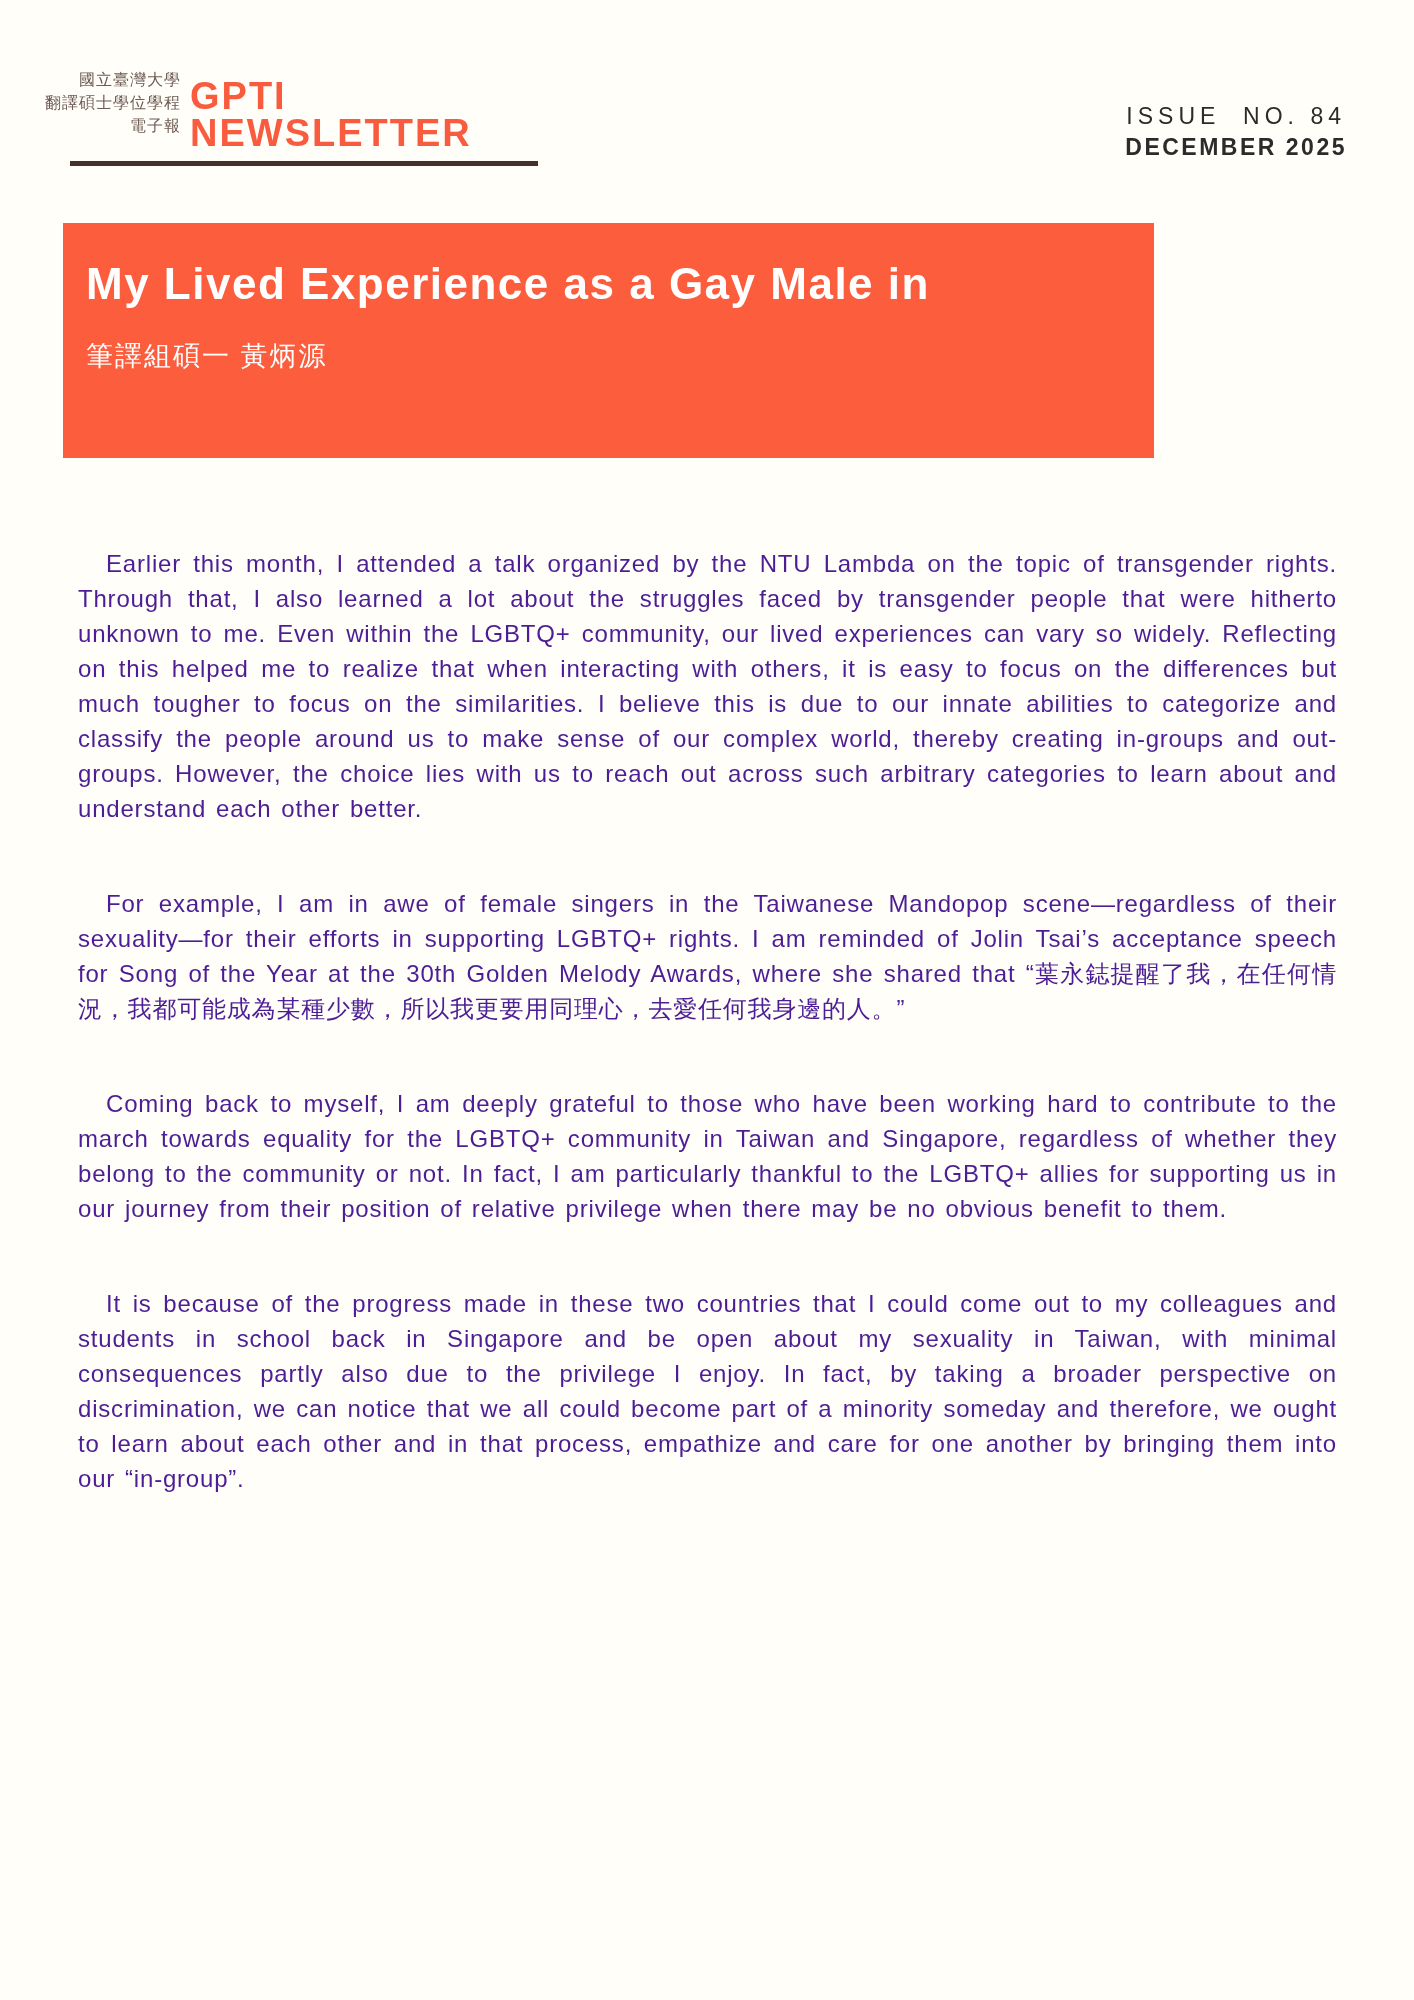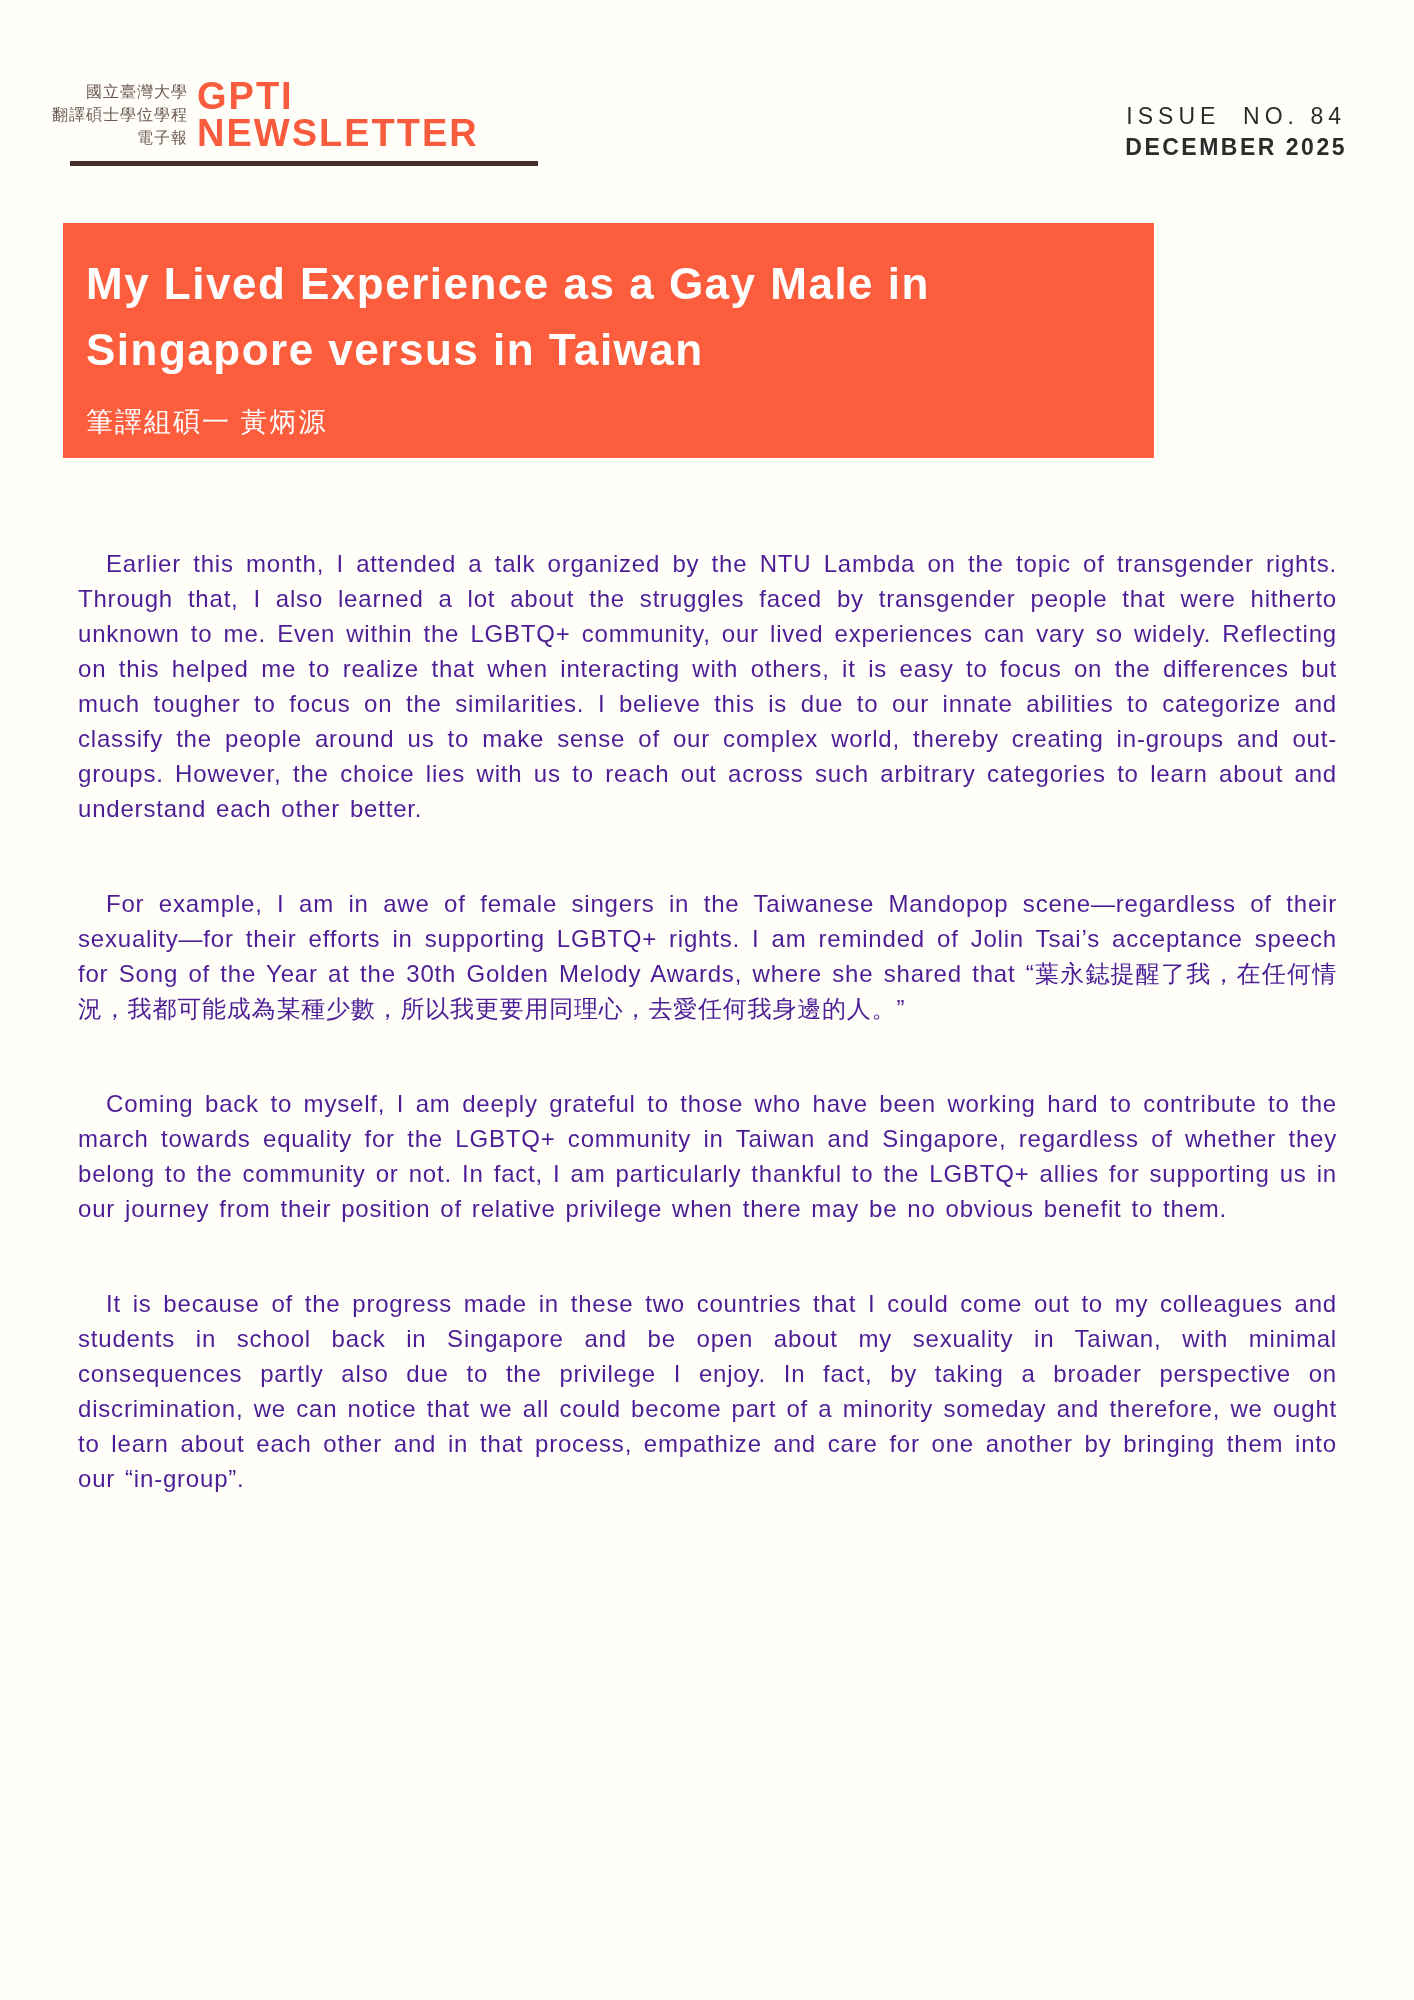--- a/index.html
+++ b/index.html
@@ -11,24 +11,24 @@
     margin: 0 auto;
     background: #FFFEF8;
     overflow: hidden;
     font-family: "Liberation Sans", sans-serif;
     color: #1F1F1F;
   }
 
   
   .logo-row {
     position: absolute;
-    left: 52px;
+    left: 45px;
     top: 56px;
     display: flex;
-    align-items: flex-end;
+    align-items: center;
   }
   .logo-org {
     text-align: right;
     font-size: 16px;
     line-height: 23px;
     letter-spacing: 1px;
     color: #6D5A52;
     padding-bottom: 3px;
     margin-right: 9px;
     white-space: nowrap;
@@ -133,21 +133,20 @@
   <div class="logo-rule"></div>
 
   <div class="issue-block">
     <div class="issue-number">ISSUE  NO. 84</div>
     <div class="issue-date">DECEMBER 2025</div>
   </div>
 
   <section class="banner">
     <h1>
       <span>My Lived Experience as a Gay Male in</span>
-      <span>Singapore versus in Taiwan</span>
     </h1>
     <div class="subtitle">筆譯組碩一 黃炳源</div>
   </section>
 
   <main class="article">
     <p>Earlier this month, I attended a talk organized by the NTU Lambda on the topic of transgender rights. Through that, I also learned a lot about the struggles faced by transgender people that were hitherto unknown to me. Even within the LGBTQ+ community, our lived experiences can vary so widely. Reflecting on this helped me to realize that when interacting with others, it is easy to focus on the differences but much tougher to focus on the similarities. I believe this is due to our innate abilities to categorize and classify the people around us to make sense of our complex world, thereby creating in-groups and out-groups. However, the choice lies with us to reach out across such arbitrary categories to learn about and understand each other better.</p>
     <p>For example, I am in awe of female singers in the Taiwanese Mandopop scene—regardless of their sexuality—for their efforts in supporting LGBTQ+ rights. I am reminded of Jolin Tsai’s acceptance speech for Song of the Year at the 30th Golden Melody Awards, where she shared that “葉永鋕提醒了我，在任何情況，我都可能成為某種少數，所以我更要用同理心，去愛任何我身邊的人。”</p>
     <p>Coming back to myself, I am deeply grateful to those who have been working hard to contribute to the march towards equality for the LGBTQ+ community in Taiwan and Singapore, regardless of whether they belong to the community or not. In fact, I am particularly thankful to the LGBTQ+ allies for supporting us in our journey from their position of relative privilege when there may be no obvious benefit to them.</p>
     <p>It is because of the progress made in these two countries that I could come out to my colleagues and students in school back in Singapore and be open about my sexuality in Taiwan, with minimal consequences partly also due to the privilege I enjoy. In fact, by taking a broader perspective on discrimination, we can notice that we all could become part of a minority someday and therefore, we ought to learn about each other and in that process, empathize and care for one another by bringing them into our “in-group”.</p>
   </main>

